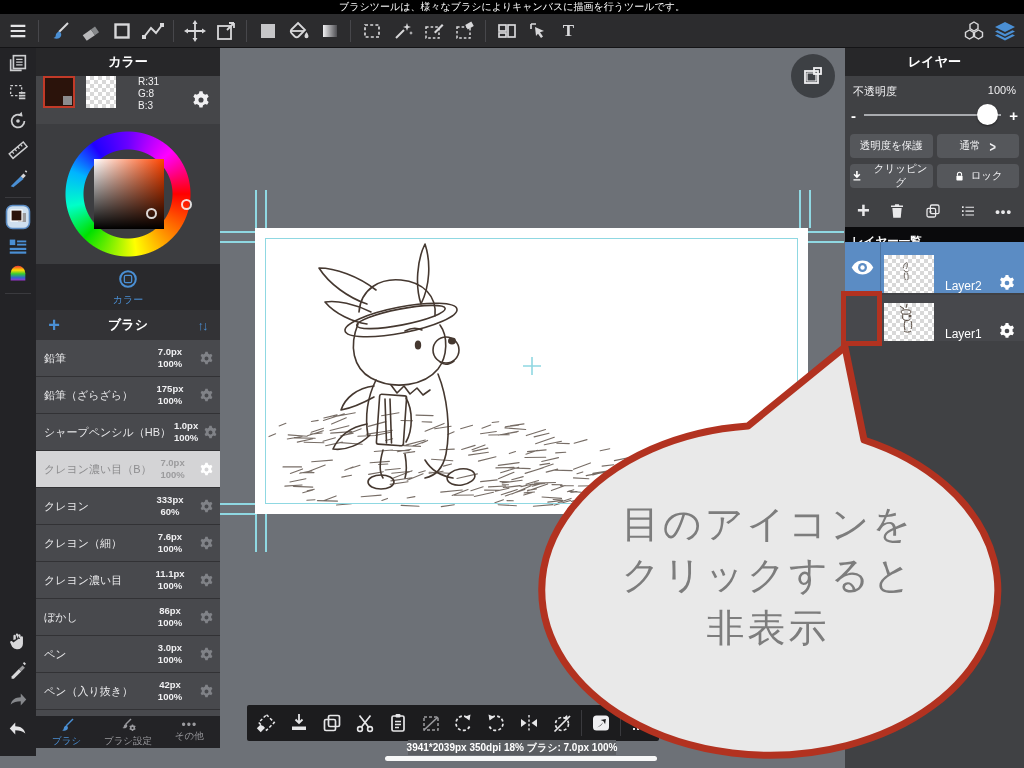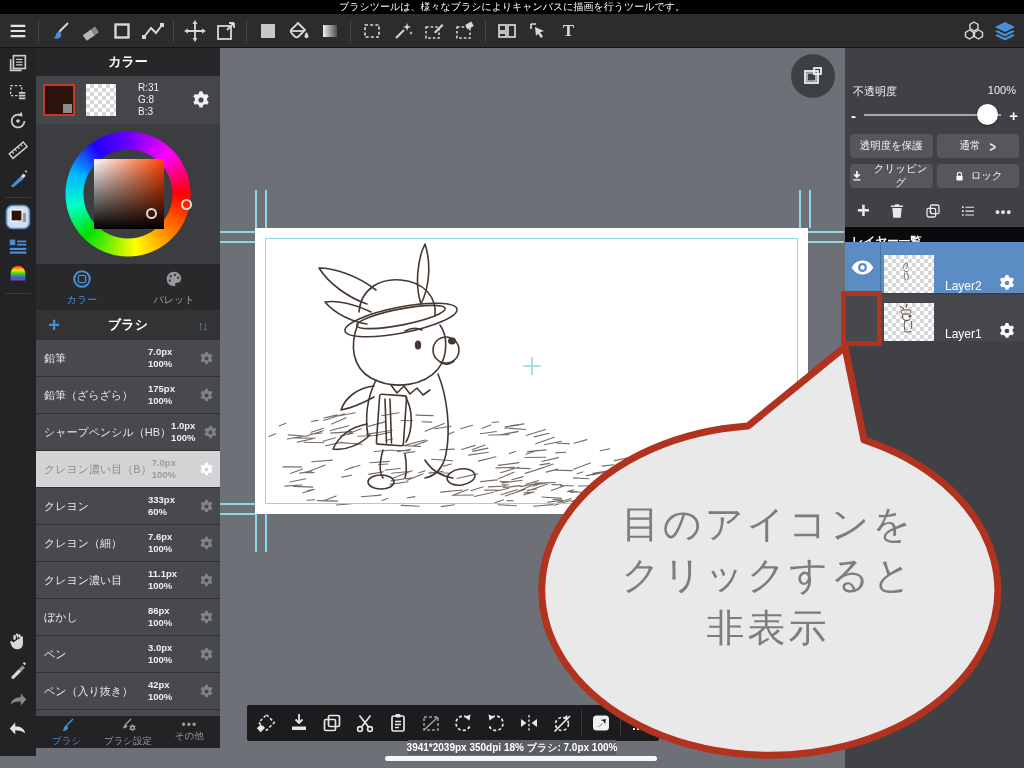--- a/index.html
+++ b/index.html
@@ -24,21 +24,21 @@
            display:flex;flex-direction:column;align-items:center}
   .sbtn{width:36px;height:29px;display:flex;align-items:center;justify-content:center}
   .sdiv{width:26px;height:1px;background:#3a3a3e;margin:4px 0}
   .sgap{flex:1}
 
   
   .leftpanel{position:absolute;left:36px;top:48px;width:184px;height:700px;background:#454649;z-index:30}
   .phead{position:absolute;left:0;width:100%;height:28px;background:#272729;color:#fff;font-size:13px;
          font-weight:bold;display:flex;align-items:center;justify-content:center}
   .swatchstrip{position:absolute;left:0;top:28px;width:100%;height:48px;background:#454649;
-               display:flex;align-items:center}
+               display:flex;}
   .fgswatch{width:32px;height:32px;margin-left:7px;background:var(--foreground-color,#2b130b);
             border:2px solid #c23a28;position:relative}
   .fgswatch::after{content:"";position:absolute;right:1px;bottom:1px;width:9px;height:9px;background:#8b8b8d}
   .checker{background-color:#fff;
     background-image:linear-gradient(45deg,#d8d8d8 25%,transparent 25% 75%,#d8d8d8 75%),
                      linear-gradient(45deg,#d8d8d8 25%,transparent 25% 75%,#d8d8d8 75%);
     background-size:8px 8px;background-position:0 0,4px 4px}
   .bgswatch{width:30px;height:32px;margin-left:11px}
   .rgbbox{margin-left:22px;font-size:10px;line-height:12px;color:#f0f0f2}
   .gearbtn{margin-left:auto;margin-right:8px}
@@ -59,21 +59,21 @@
   .brushhead{position:absolute;left:0;top:262px;width:100%;height:30px;background:#333336;display:flex;
              align-items:center;color:#fff}
   .bplus{width:36px;text-align:center;font-size:20px;font-weight:bold;color:var(--accent-blue,#4a8fd4)}
   .btitle{flex:1;text-align:center;font-size:13px;font-weight:bold}
   .bsort{width:36px;text-align:center;font-size:13px;font-weight:bold;color:var(--accent-blue,#4a8fd4);
          letter-spacing:-2px}
   .brushlist{position:absolute;left:0;top:292px;width:100%;height:376px;overflow:hidden;background:#3c3d40}
   .brow{height:37px;background:#48494d;border-bottom:1px solid #323235;display:flex;align-items:center;
         position:relative}
   .brow .b-name{flex:1;font-size:11px;color:#e9e9eb;padding-left:8px;white-space:nowrap}
-  .b-vals{width:44px;text-align:left;font-size:9.5px;font-weight:bold;line-height:12px;color:#f0f0f2;
+  .b-vals{width:44px;text-align:center;font-size:9.5px;font-weight:bold;line-height:12px;color:#f0f0f2;
           display:flex;flex-direction:column}
   .b-gear{width:28px;display:flex;justify-content:center;color:#808287}
   .brow.sel{background:#d4d4d6}
   .brow.sel .b-name{color:#8c8c8e}
   .brow.sel .b-vals{color:#9b9b9d}
   .brow.sel .b-gear{color:#fff}
   .paneltabs{position:absolute;left:0;top:668px;width:100%;height:32px;background:#232326;display:flex}
   .ptab{flex:1;display:flex;flex-direction:column;align-items:center;justify-content:center;gap:1px;
         font-size:9.5px;color:#9a9a9e}
   .ptab.active{color:var(--accent-blue,#4a8fd4)}
@@ -497,30 +497,20 @@
   </div>
 
   <div class="colortabs">
     <button class="ctab active">
       <svg width="22" height="22" viewBox="0 0 24 24">
           <circle cx="12" cy="12" r="8.5" fill="none" stroke="#4a8fd4" stroke-width="2.2"></circle>
           <rect x="8" y="8" width="8" height="8" rx="1.5" fill="#2c2c2e" stroke="#4a8fd4" stroke-width="1.4"></rect>
         </svg>
       <span>カラー</span>
     </button>
-    <button class="ctab">
-      <svg width="22" height="22" viewBox="0 0 24 24">
-          <path d="M12 4a8 8 0 1 0 0 16c1.4 0 1.8-.9 1.4-1.9-.5-1.3.2-2.1 1.6-2.1H17a4.5 4.5 0 0 0 3-4C20 7.6 16.4 4 12 4z" fill="#9a9a9e"></path>
-          <circle cx="8.5" cy="9" r="1.3" fill="#3c3d40"></circle>
-          <circle cx="13" cy="7.5" r="1.3" fill="#3c3d40"></circle>
-          <circle cx="16.5" cy="10.5" r="1.3" fill="#3c3d40"></circle>
-          <circle cx="7.5" cy="13.5" r="1.3" fill="#3c3d40"></circle>
-        </svg>
-      <span>パレット</span>
-    </button>
   </div>
 
   <div class="brushhead">
     <button class="bplus">+</button>
     <span class="btitle">ブラシ</span>
     <button class="bsort">↑↓</button>
   </div>
 
   <div class="brushlist">
   <div class="brow">
@@ -701,20 +691,23 @@
       <span>ブラシ設定</span>
     </button>
     <button class="ptab">
       <span class="dots3">•••</span>
       <span>その他</span>
     </button>
   </div>
 </div>
 
 <div class="rightpanel">
+  <div class="phead" style="top:0">
+    <span>レイヤー</span>
+  </div>
 
   <div class="rp-row opacity-labels">
     <span>不透明度</span>
     <span>100%</span>
   </div>
   <div class="rp-row sliderrow">
     <span style="font-size:15px;font-weight:bold">-</span>
     <div class="strack">
       <div class="sknob"></div>
     </div>

